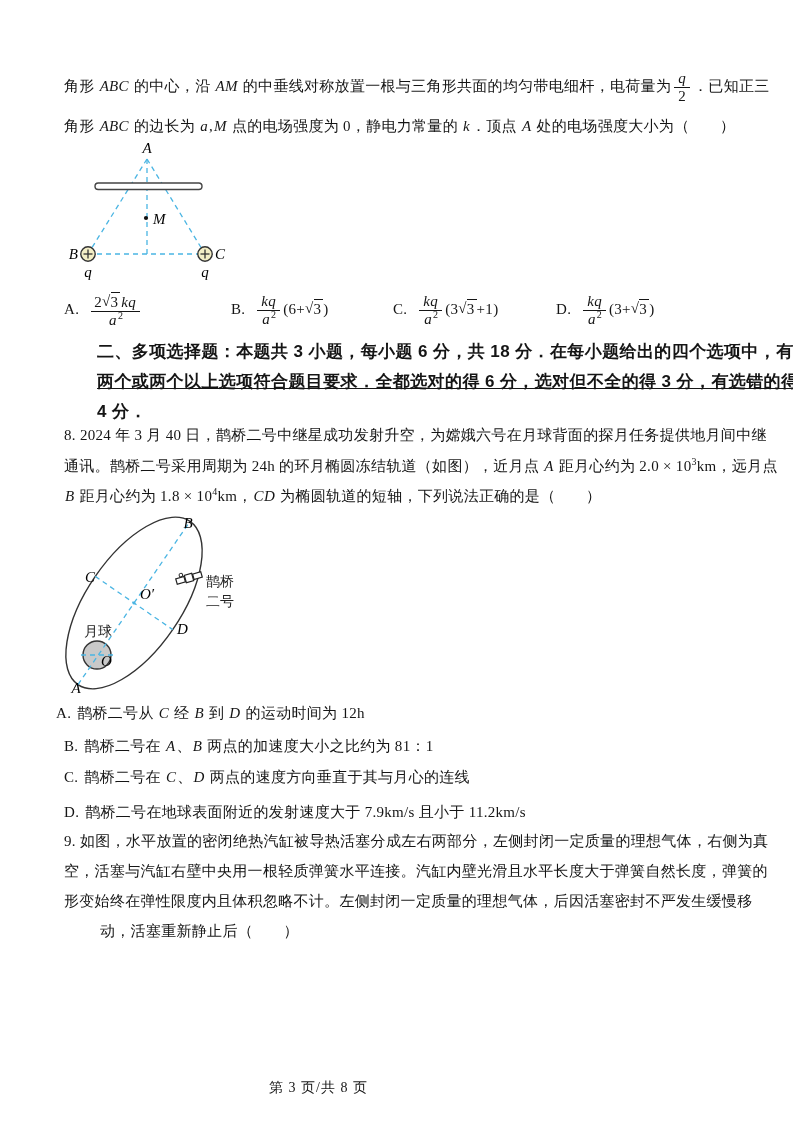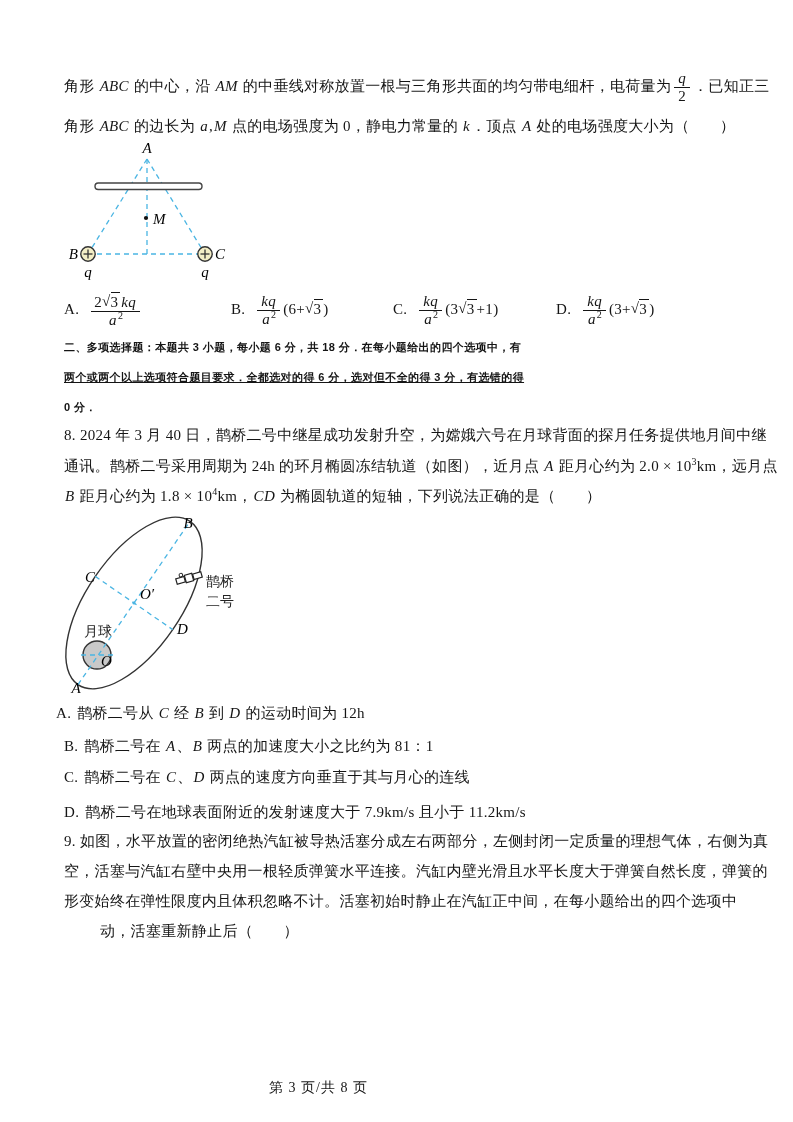--- a/index.html
+++ b/index.html
@@ -12,21 +12,21 @@
   .line{white-space:nowrap;letter-spacing:0.3px;}
   .mv{font-style:italic;font-family:"Liberation Serif","DejaVu Serif",serif;padding:0 1px;}
   sup{font-size:10px;line-height:0;}
   .frac{display:inline-flex;flex-direction:column;align-items:center;justify-content:center;
         vertical-align:middle;margin:0 3px;line-height:1.15;text-align:center;}
   .fn{display:block;border-bottom:1px solid #151515;padding:0 3px;}
   .fd{display:block;padding:0 3px;}
   .sqrt{display:inline-block;white-space:nowrap;}
   .rad{display:inline-block;transform:translateY(-1px);}
   .sqi{display:inline-block;border-top:1.2px solid #151515;padding:0 2px 0 0;line-height:1.25;}
-  .hd{font-family:"Liberation Sans","DejaVu Sans",sans-serif;font-weight:700;font-size:11px;letter-spacing:0.4px;}
+  .hd{font-family:"Liberation Sans","DejaVu Sans",sans-serif;font-weight:700;font-size:17px;letter-spacing:0.4px;margin-left:33px;}
   .optcell{line-height:50px;}
   .olabel{margin-right:9px;}
   .q8optrow .olabel{margin-right:6px;}
   .footer{width:637px;text-align:center;font-size:14px;letter-spacing:1px;}
   svg text{font-family:"Liberation Serif","DejaVu Serif",serif;}
   .dashb{stroke:#4ab5e3;stroke-width:1.3;stroke-dasharray:5 4;fill:none;}
   .ink{stroke:#333333;fill:none;}
 </style>
 </head>
 <body>
@@ -84,21 +84,21 @@
   <div class="optcell line">
     <span class="olabel">D.</span><span><span class="frac">
           <span class="fn"><span class="mv">kq</span></span>
           <span class="fd"><span class="mv">a</span><sup>2</sup></span>
         </span>(3+<span class="sqrt"><span class="rad">√</span><span class="sqi">3</span></span>)</span>
   </div>
 </div>
 
 <div class="abs line hd" style="left:64px;top:340px;">二、多项选择题：本题共 3 小题，每小题 6 分，共 18 分．在每小题给出的四个选项中，有</div>
 <div class="abs line hd" style="left:64px;top:370px;text-decoration:underline;">两个或两个以上选项符合题目要求．全都选对的得 6 分，选对但不全的得 3 分，有选错的得</div>
-<div class="abs line hd" style="left:64px;top:400px;">0 分．</div>
+<div class="abs line hd" style="left:64px;top:400px;">4 分．</div>
 
 <div class="abs line" style="left:64px;top:426px;">8. 2024 年 3 月 40 日，鹊桥二号中继星成功发射升空，为嫦娥六号在月球背面的探月任务提供地月间中继</div>
 <div class="abs line" style="left:64px;top:457px;">通讯。鹊桥二号采用周期为 24h 的环月椭圆冻结轨道（如图），近月点 <span class="mv">A</span> 距月心约为 2.0 × 10<sup>3</sup>km，远月点</div>
 <div class="abs line" style="left:64px;top:487px;"><span class="mv">B</span> 距月心约为 1.8 × 10<sup>4</sup>km，<span class="mv">CD</span> 为椭圆轨道的短轴，下列说法正确的是（　　）</div>
 
 <svg class="abs" style="left:60px;top:512px;" width="260" height="190" viewBox="0 0 260 190">
   <ellipse cx="74" cy="91" rx="99" ry="47" transform="rotate(-55.5 74 91)" class="ink" stroke-width="1.4"></ellipse>
   <circle cx="37" cy="143" r="14" stroke="#333333" stroke-width="1.4" fill="#c9c9c9"></circle>
   <line class="dashb" x1="18" y1="172.6" x2="130" y2="9.4"></line>
   <line class="dashb" x1="35.3" y1="64.4" x2="112.7" y2="117.6"></line>
@@ -130,16 +130,16 @@
 </div>
 <div class="abs line q8optrow" style="left:64px;top:768px;">
   <span class="olabel">C.</span><span>鹊桥二号在 <span class="mv">C</span>、<span class="mv">D</span> 两点的速度方向垂直于其与月心的连线</span>
 </div>
 <div class="abs line q8optrow" style="left:64px;top:803px;text-align:right;">
   <span class="olabel">D.</span><span>鹊桥二号在地球表面附近的发射速度大于 7.9km/s 且小于 11.2km/s</span>
 </div>
 
 <div class="abs line" style="left:64px;top:832px;">9. 如图，水平放置的密闭绝热汽缸被导热活塞分成左右两部分，左侧封闭一定质量的理想气体，右侧为真</div>
 <div class="abs line" style="left:64px;top:862px;">空，活塞与汽缸右壁中央用一根轻质弹簧水平连接。汽缸内壁光滑且水平长度大于弹簧自然长度，弹簧的</div>
-<div class="abs line" style="left:64px;top:892px;">形变始终在弹性限度内且体积忽略不计。活塞初始时静止在汽缸正中间，在每小题给出的四个选项中</div>
+<div class="abs line" style="left:64px;top:892px;">形变始终在弹性限度内且体积忽略不计。左侧封闭一定质量的理想气体，后因活塞密封不严发生缓慢移</div>
 <div class="abs line" style="left:64px;top:922px;margin-left:36px;">动，活塞重新静止后（　　）</div>
 
 <div class="abs footer" style="left:0;top:1079px;">第 3 页/共 8 页</div>
 
 </body></html>

